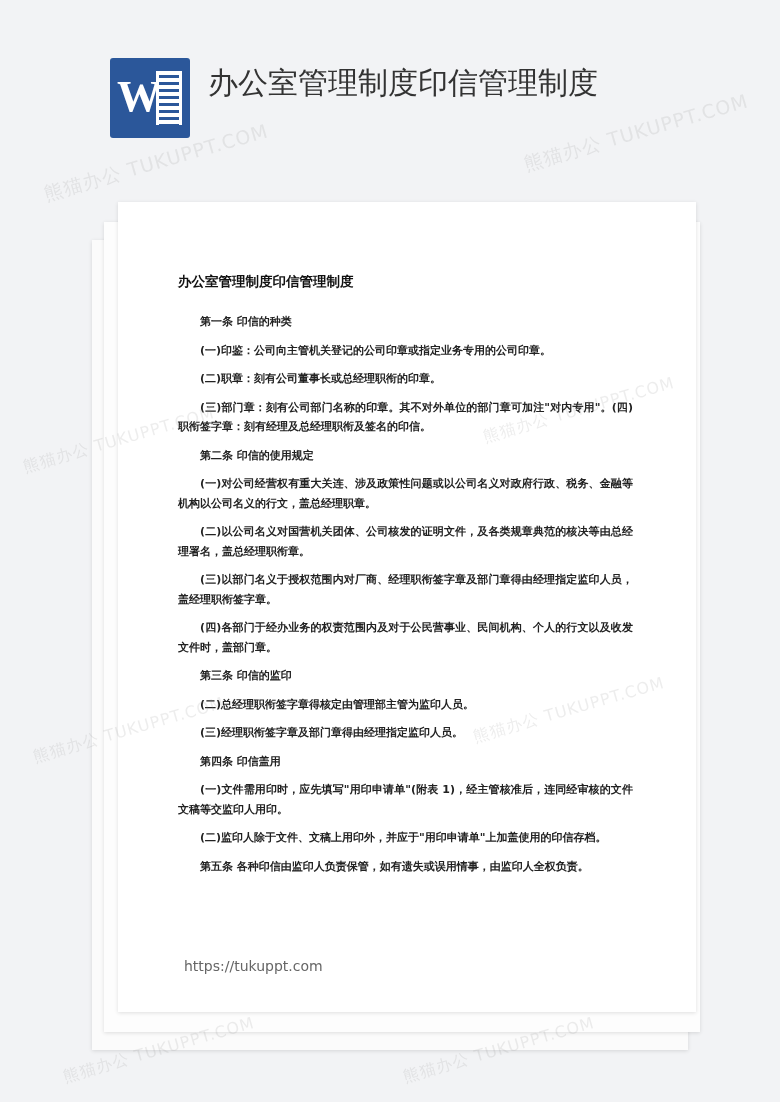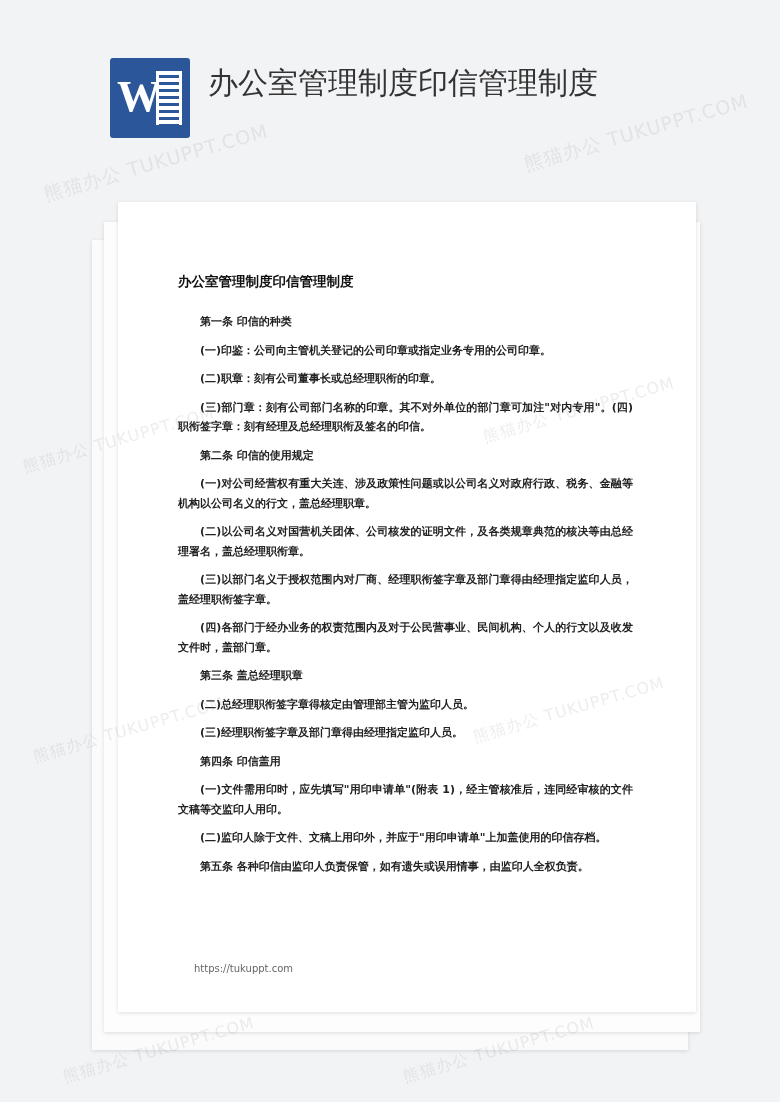--- a/index.html
+++ b/index.html
@@ -123,23 +123,23 @@
     margin: 0 0 9px 0;
     text-align: justify;
     color: #222222;
   }
   .indent {
     text-indent: 22px;
     font-weight: bold;
   }
   .watermark-url {
     position: absolute;
-    left: 76px;
+    left: 66px;
     bottom: 38px;
-    font-size: 10px;
+    font-size: 14px;
     color: #666666;
     font-family: "DejaVu Sans", sans-serif;
   }
 
   
   .wm {
     position: absolute;
     color: rgba(140,140,140,0.16);
     font-size: 16px;
     font-family: "DejaVu Sans", sans-serif;
@@ -183,21 +183,21 @@
       </div>
       <p class="doc-p indent">第一条 印信的种类</p>
       <p class="doc-p indent">(一)印鉴：公司向主管机关登记的公司印章或指定业务专用的公司印章。</p>
       <p class="doc-p indent">(二)职章：刻有公司董事长或总经理职衔的印章。</p>
       <p class="doc-p indent">(三)部门章：刻有公司部门名称的印章。其不对外单位的部门章可加注"对内专用"。(四)职衔签字章：刻有经理及总经理职衔及签名的印信。</p>
       <p class="doc-p indent">第二条 印信的使用规定</p>
       <p class="doc-p indent">(一)对公司经营权有重大关连、涉及政策性问题或以公司名义对政府行政、税务、金融等机构以公司名义的行文，盖总经理职章。</p>
       <p class="doc-p indent">(二)以公司名义对国营机关团体、公司核发的证明文件，及各类规章典范的核决等由总经理署名，盖总经理职衔章。</p>
       <p class="doc-p indent">(三)以部门名义于授权范围内对厂商、经理职衔签字章及部门章得由经理指定监印人员，盖经理职衔签字章。</p>
       <p class="doc-p indent">(四)各部门于经办业务的权责范围内及对于公民营事业、民间机构、个人的行文以及收发文件时，盖部门章。</p>
-      <p class="doc-p indent">第三条 盖总经理职章</p>
+      <p class="doc-p indent">第三条 印信的监印</p>
       <p class="doc-p indent">(二)总经理职衔签字章得核定由管理部主管为监印人员。</p>
       <p class="doc-p indent">(三)经理职衔签字章及部门章得由经理指定监印人员。</p>
       <p class="doc-p indent">第四条 印信盖用</p>
       <p class="doc-p indent">(一)文件需用印时，应先填写"用印申请单"(附表 1)，经主管核准后，连同经审核的文件文稿等交监印人用印。</p>
       <p class="doc-p indent">(二)监印人除于文件、文稿上用印外，并应于"用印申请单"上加盖使用的印信存档。</p>
       <p class="doc-p indent">第五条 各种印信由监印人负责保管，如有遗失或误用情事，由监印人全权负责。</p>
     </div>
     <div class="watermark-url">https://tukuppt.com</div>
   </div>
 

